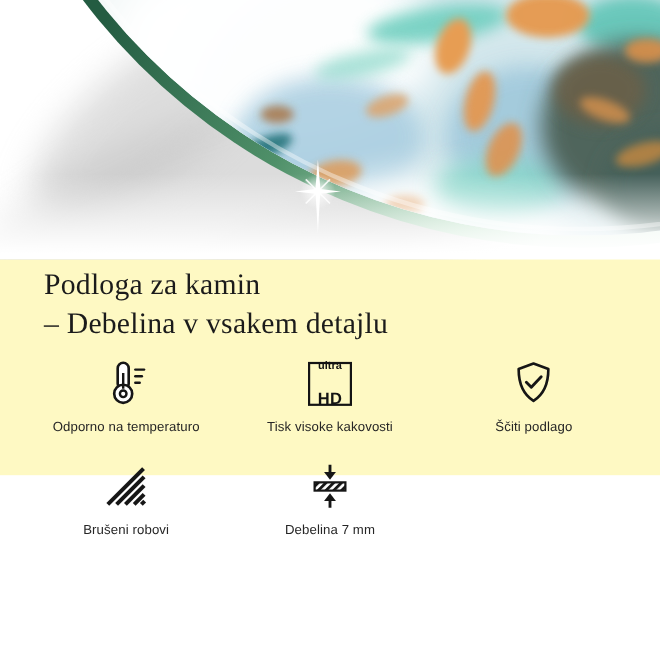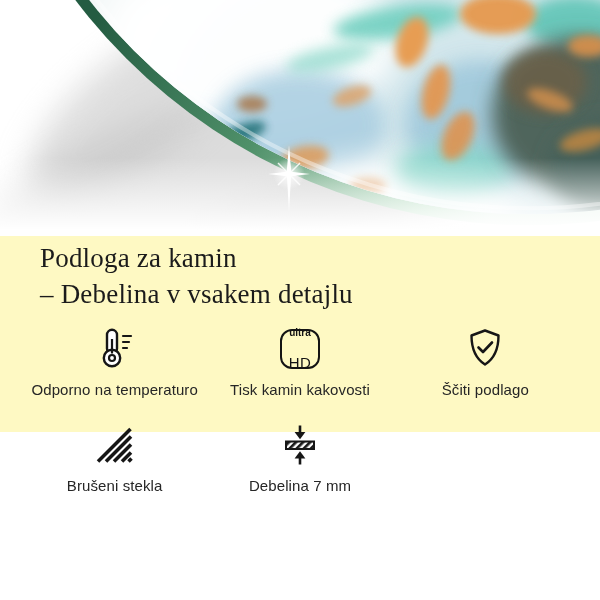--- a/index.html
+++ b/index.html
@@ -6,26 +6,26 @@
   body{width:600px;height:600px;background:#ffffff;font-family:"Liberation Sans",sans-serif;overflow:hidden;}
   .page{position:relative;width:600px;height:432px;background:#fef9c3;}
   .hero{display:block;width:600px;height:236px;}
   .title{margin:5px 40px 0;font-family:"Liberation Serif","DejaVu Serif",serif;font-weight:400;
          font-size:27px;line-height:1.32;color:#1b1b1b;letter-spacing:.2px;}
   .title span{display:block;}
   .desc{margin:9px 40px 0;width:526px;font-size:13px;line-height:1.85;color:#333333;}
   .features{margin:15px 22px 0;display:grid;grid-template-columns:repeat(3,1fr);row-gap:25px;}
   .feature{display:flex;flex-direction:column;align-items:center;}
   .ficon{height:44px;display:flex;align-items:center;justify-content:center;}
-  .flabel{margin-top:10px;font-size:15px;color:#262626;letter-spacing:.1px;}
+  .flabel{margin-top:10px;font-size:12px;color:#262626;letter-spacing:.1px;}
   .icon-svg{display:block;}
-  .uhd-box{width:40px;height:40px;border:2.5px solid #141414;border-radius:12px;box-sizing:border-box;
+  .uhd-box{width:40px;height:40px;border:2.5px solid #141414;border-radius:0;box-sizing:border-box;
            display:flex;flex-direction:column;align-items:center;justify-content:center;line-height:1;color:#141414;gap:16px;}
   .uhd-top{font-size:10px;font-weight:600;}
-  .uhd-bottom{font-size:15px;font-weight:400;letter-spacing:.3px;margin-top:1px;}
+  .uhd-bottom{font-size:15px;font-weight:700;letter-spacing:.3px;margin-top:1px;}
 </style>
 </head>
 <body>
 
 <div class="page">
 
   <svg class="hero" viewBox="0 0 600 236" role="img">
     <defs>
       <linearGradient id="edgeGrad" gradientUnits="userSpaceOnUse" x1="100" y1="10" x2="480" y2="235">
         <stop offset="0" stop-color="#245c42"></stop>
@@ -141,21 +141,21 @@
       <div class="flabel">Odporno na temperaturo</div>
     </div>
 
     <div class="feature">
       <div class="ficon">
         <div class="uhd-box">
           <span class="uhd-top">ultra</span>
           <span class="uhd-bottom">HD</span>
         </div>
       </div>
-      <div class="flabel">Tisk kamin kakovosti</div>
+      <div class="flabel">Tisk visoke kakovosti</div>
     </div>
 
     <div class="feature">
       <div class="ficon">
         <svg class="icon-svg" width="44" height="44" viewBox="0 0 44 44" fill="none" stroke="#161616">
           <path d="M22 3.5 L35.5 8.5 C35.5 21 31.5 31.5 22 37.5 C12.5 31.5 8.5 21 8.5 8.5 Z" stroke-width="2.4" stroke-linejoin="round"></path>
           <path d="M15.5 20.5 L20 25 L29 15.5" stroke-width="2.6" stroke-linecap="round" stroke-linejoin="round"></path>
         </svg>
       </div>
       <div class="flabel">Ščiti podlago</div>
@@ -165,21 +165,21 @@
     <div class="feature">
       <div class="ficon">
         <svg class="icon-svg" width="44" height="44" viewBox="0 0 44 44" stroke="#161616" stroke-width="3.6">
           <line x1="5" y1="38.5" x2="37.5" y2="6"></line>
           <line x1="13" y1="38.5" x2="38" y2="13.5"></line>
           <line x1="21" y1="38.5" x2="38" y2="21.5"></line>
           <line x1="29" y1="38.5" x2="38" y2="29.5"></line>
           <line x1="35.5" y1="38.5" x2="38.5" y2="35.5"></line>
         </svg>
       </div>
-      <div class="flabel">Brušeni stekla</div>
+      <div class="flabel">Brušeni robovi</div>
     </div>
 
     <div class="feature">
       <div class="ficon">
         <svg class="icon-svg" width="44" height="44" viewBox="0 0 44 44">
           <defs>
             <pattern id="hatchP" width="5" height="5" patternUnits="userSpaceOnUse" patternTransform="rotate(45)">
               <rect width="5" height="5" fill="#ffffff"></rect>
               <rect width="2.6" height="5" fill="#161616"></rect>
             </pattern>

